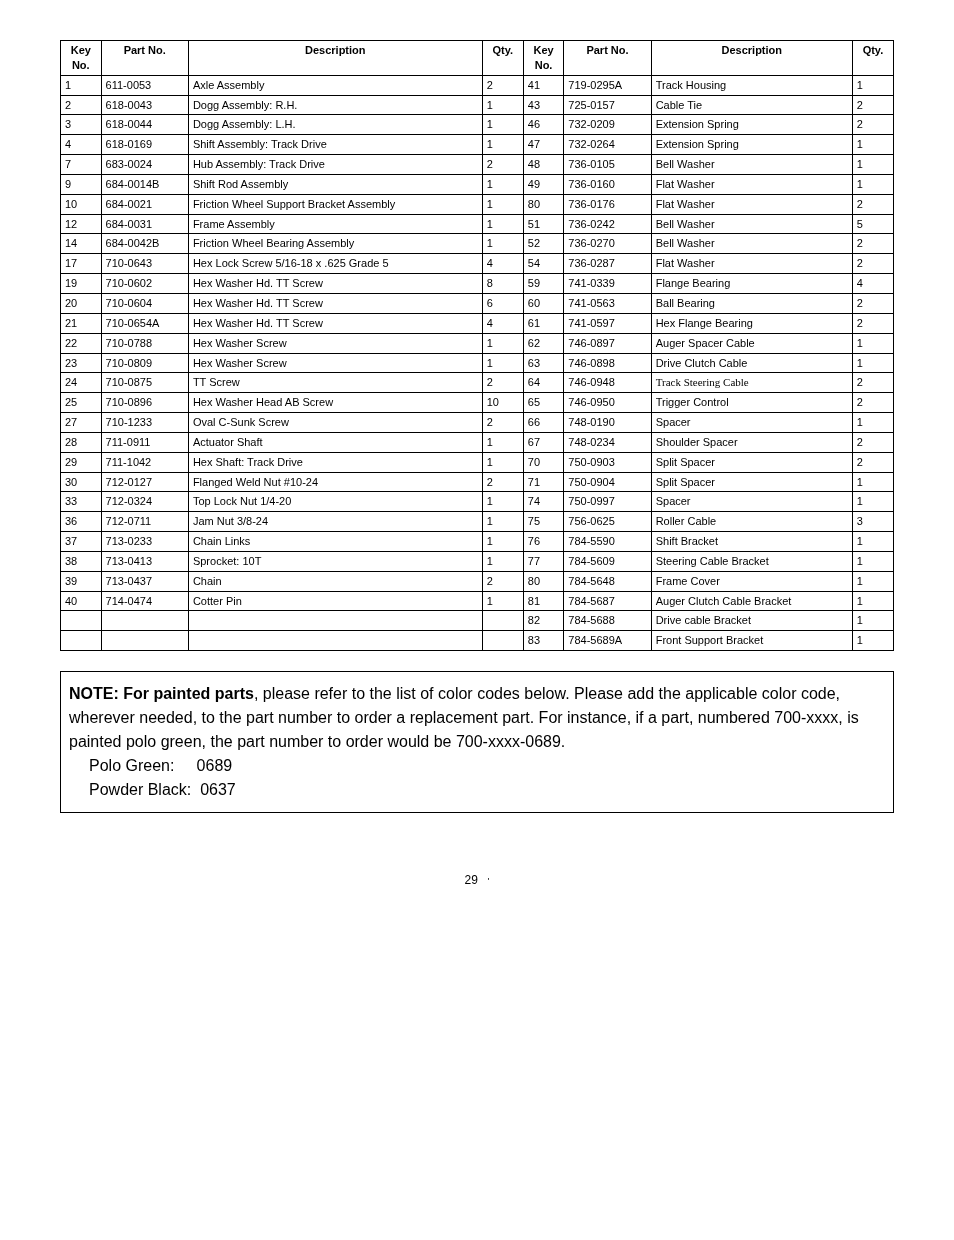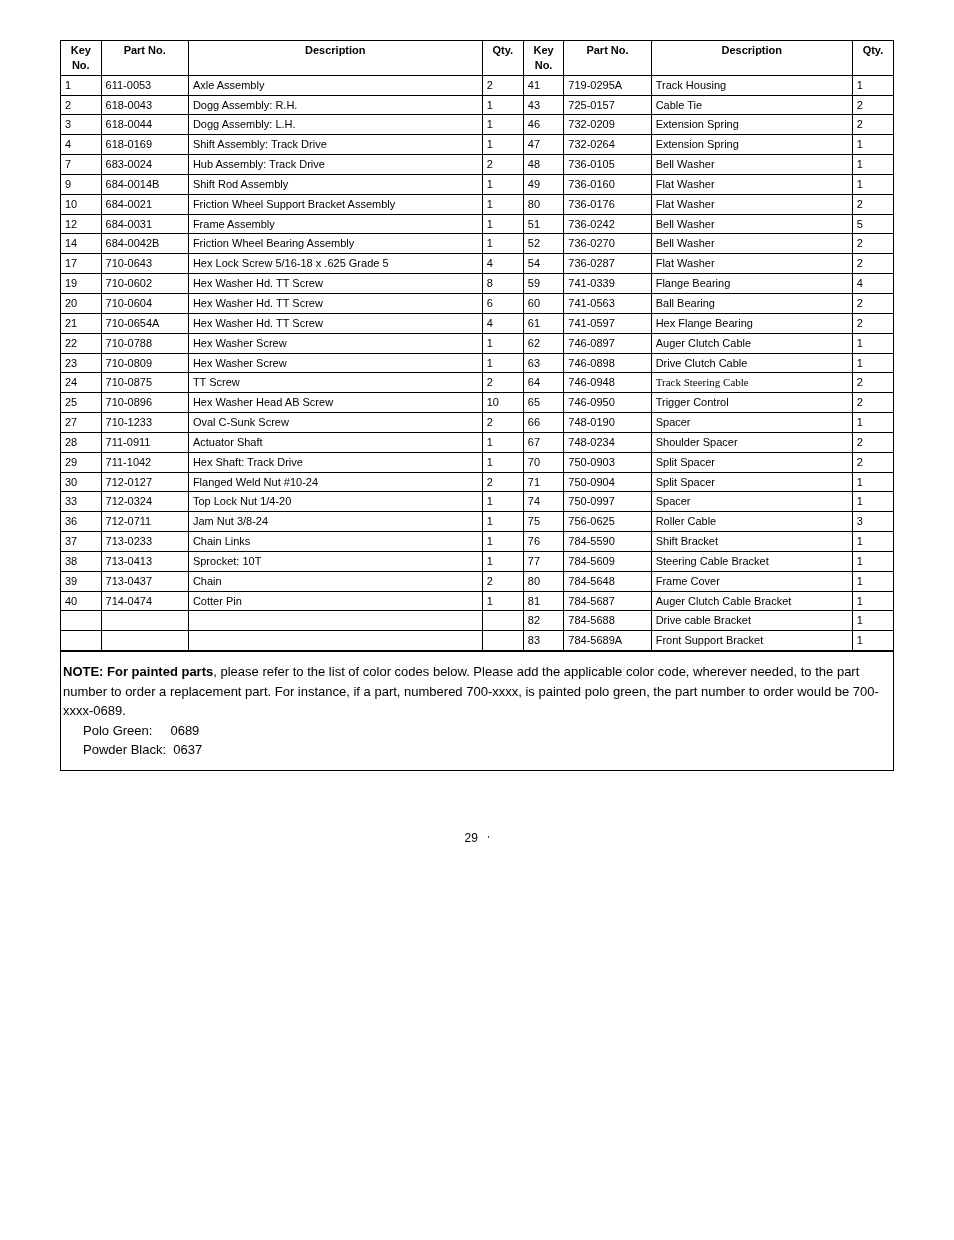--- a/index.html
+++ b/index.html
@@ -7,22 +7,23 @@
       background: #fff;
       font-family: Arial, sans-serif;
       font-size: 11px;
       width: 954px;
       min-height: 1240px;
       padding: 40px 60px;
       color: #000;
     }
     .note-box {
       border: 1px solid #000;
-      padding: 10px 2px;
-      font-size: 13px;
+      padding: 10px 8px;
+      margin-top: 20px;
+      font-size: 16px;
       line-height: 1.5;
     }
     .note-box .note-label {
       font-weight: bold;
     }
     .note-box .bold {
       font-weight: bold;
     }
     .note-indent {
       margin-left: 20px;
@@ -196,21 +197,21 @@
           <td style="min-width: 140px;">Hex Flange Bearing</td>
           <td class="qty">2</td>
         </tr>
         <tr>
           <td class="key-no">22</td>
           <td>710-0788</td>
           <td style="min-width: 140px;">Hex Washer Screw</td>
           <td class="qty">1</td>
           <td class="key-no">62</td>
           <td>746-0897</td>
-          <td style="min-width: 140px;">Auger Clutch Cable</td>
+          <td style="min-width: 140px;">Auger Spacer Cable</td>
           <td class="qty">1</td>
         </tr>
         <tr>
           <td class="key-no">23</td>
           <td>710-0809</td>
           <td style="min-width: 140px;">Hex Washer Screw</td>
           <td class="qty">1</td>
           <td class="key-no">63</td>
           <td>746-0898</td>
           <td style="min-width: 140px;">Drive Clutch Cable</td>

